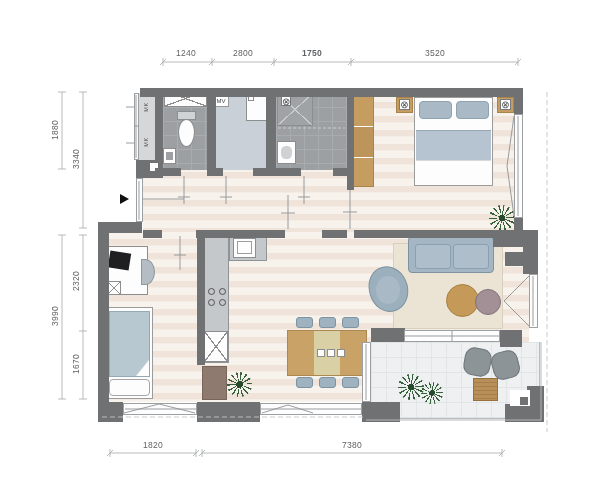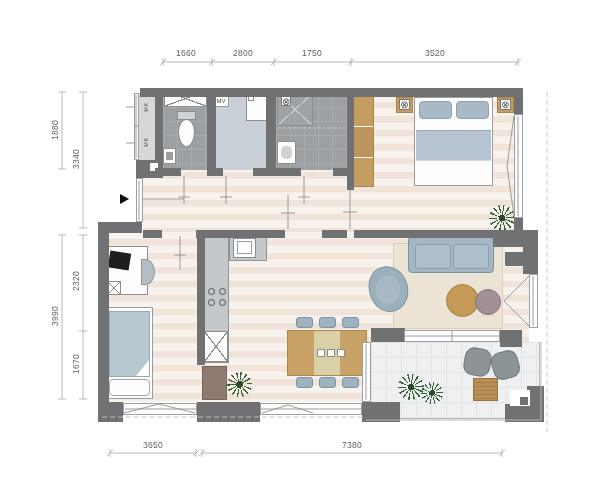--- a/index.html
+++ b/index.html
@@ -171,30 +171,30 @@
   <div class="win" style="left:362px;top:342px;width:9px;height:60px;"></div>
   <div class="win" style="left:123px;top:403px;width:74px;height:12px;"></div>
   <div class="win" style="left:260px;top:403px;width:102px;height:12px;"></div>
   <div class="win" style="left:136px;top:178px;width:7px;height:44px;"></div>
   <div class="win" style="left:134px;top:93px;width:5px;height:67px;"></div>
   <div class="arrow-right" style="left:120px;top:194px;"></div>
 
   <div class="mk-label" style="left:138px;top:104px;"><span>MK</span></div>
   <div class="mk-label" style="left:138px;top:139px;"><span>MK</span></div>
 
-  <div class="dim" style="left:156px;top:48px;">1660</div>
+  <div class="dim" style="left:156px;top:48px;">1240</div>
   <div class="dim" style="left:213px;top:48px;">2800</div>
-  <div class="dim" style="left:282px;top:48px;">1750</div>
+  <div class="dim" style="left:282px;top:48px;font-weight:bold;">1750</div>
   <div class="dim" style="left:405px;top:48px;">3520</div>
   <div class="dim v" style="left:25px;top:125px;">1880</div>
   <div class="dim v" style="left:46px;top:154px;">3340</div>
   <div class="dim v" style="left:25px;top:311px;">3990</div>
   <div class="dim v" style="left:46px;top:276px;">2320</div>
   <div class="dim v" style="left:46px;top:359px;">1670</div>
-  <div class="dim" style="left:123px;top:440px;">3650</div>
+  <div class="dim" style="left:123px;top:440px;">1820</div>
   <div class="dim" style="left:322px;top:440px;">7380</div>
 
   <svg class="overlay" width="600" height="498" viewBox="0 0 600 498">
     <g stroke="#8f9194" stroke-width="0.9" fill="none">
 
       <line x1="184" y1="176" x2="184" y2="204"></line>
         <line x1="178" y1="197" x2="190" y2="197"></line>
       <line x1="226" y1="176" x2="226" y2="204"></line>
         <line x1="220" y1="197" x2="232" y2="197"></line>
       <line x1="304" y1="176" x2="304" y2="204"></line>

